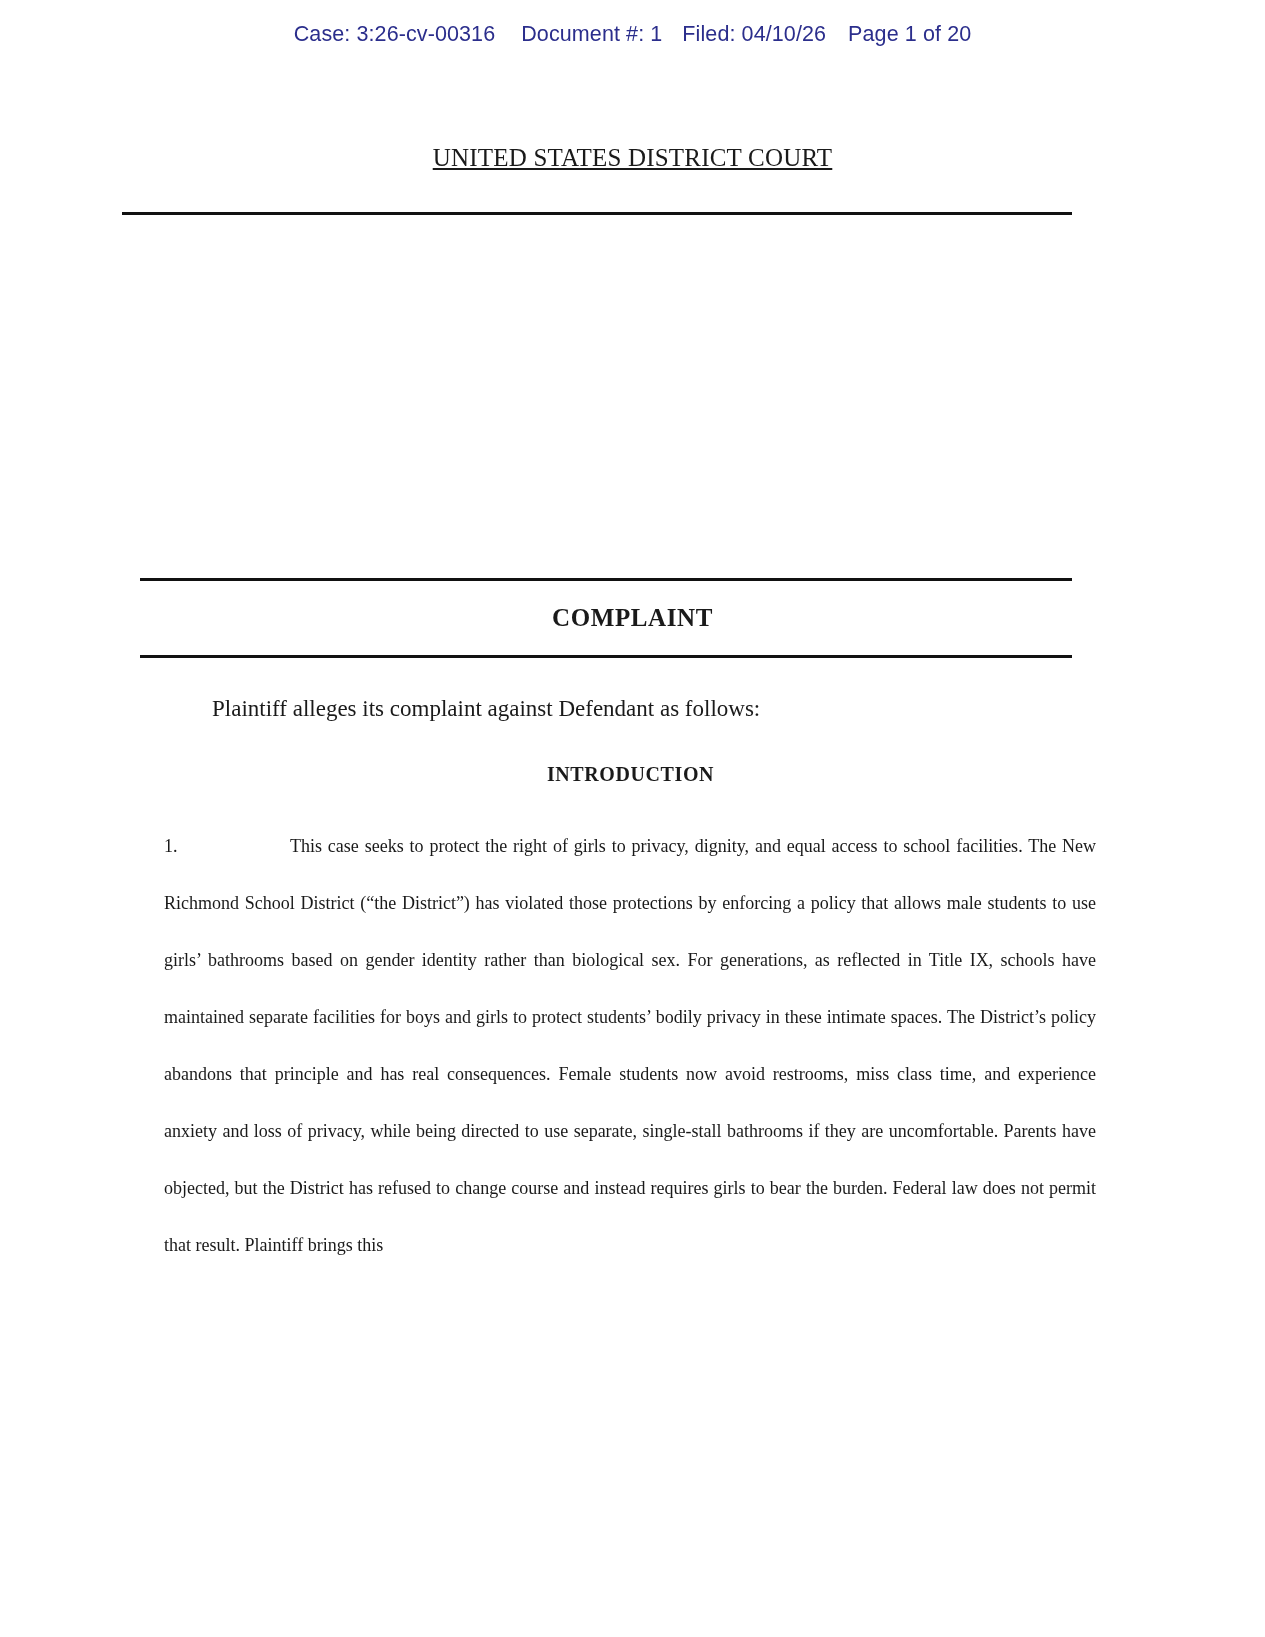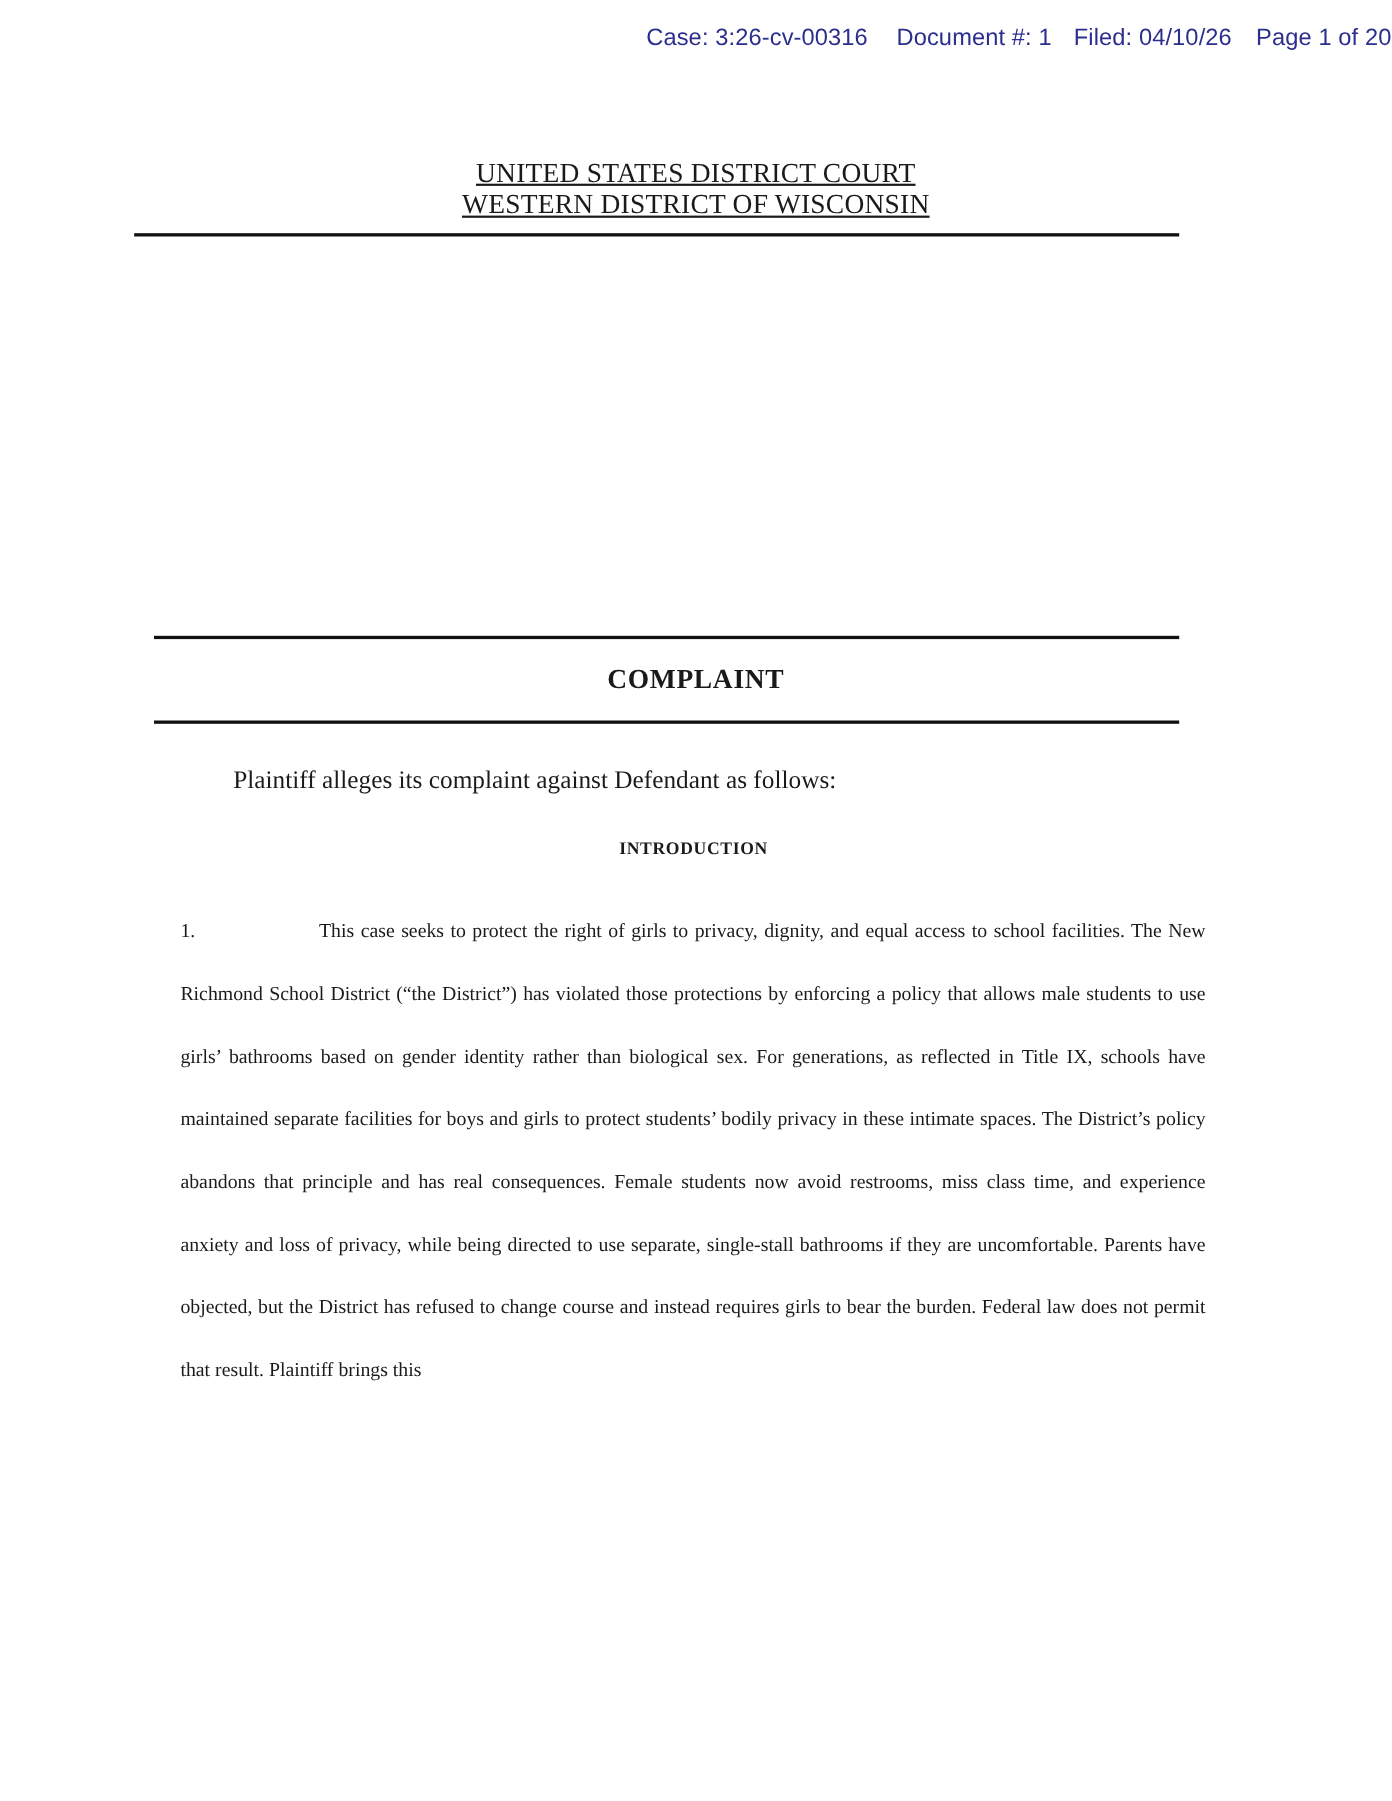--- a/index.html
+++ b/index.html
@@ -23,21 +23,21 @@
     background: #fff;
     box-sizing: border-box;
   }
 
   
   .ecf-header {
     position: absolute;
     top: 22px;
     left: 0;
     width: 1265px;
-    text-align: right;
+    text-align: center;
     font-family: "Liberation Sans", "DejaVu Sans", sans-serif;
     font-size: 21.5px;
     font-weight: 500;
     color: #2b2e8c;
     letter-spacing: 0.1px;
     white-space: nowrap;
   }
   .ecf-header .seg { display: inline-block; }
   .ecf-gap-a { display: inline-block; width: 26px; }
   .ecf-gap-b { display: inline-block; width: 20px; }
@@ -109,21 +109,21 @@
     width: 932px;
     font-size: 23px;
     text-indent: 72px;
   }
   .section-heading {
     position: absolute;
     top: 763px;
     left: 0;
     width: 1261px;
     text-align: center;
-    font-size: 16px;
+    font-size: 20px;
     font-weight: bold;
     letter-spacing: 0.6px;
   }
   .body-para {
     position: absolute;
     top: 818px;
     left: 140px;
     width: 932px;
     font-size: 18px;
     line-height: 57px;
@@ -143,21 +143,20 @@
 <body>
 
 <div class="page">
 
   <div class="ecf-header">
     <span class="seg">Case: 3:26-cv-00316</span><span class="ecf-gap-a"></span><span class="seg">Document #: 1</span><span class="ecf-gap-b"></span><span class="seg">Filed: 04/10/26</span><span class="ecf-gap-c"></span><span class="seg">Page 1 of 20</span>
   </div>
 
   <div class="court-block">
     <span class="court-line">UNITED STATES DISTRICT COURT</span>
-    <span class="court-line">WESTERN DISTRICT OF WISCONSIN</span>
   </div>
 
   <div class="rule rule-1"></div>
 
 
   <div class="rule rule-2"></div>
 
   <div class="complaint-title">COMPLAINT</div>
 
   <div class="rule rule-3"></div>

